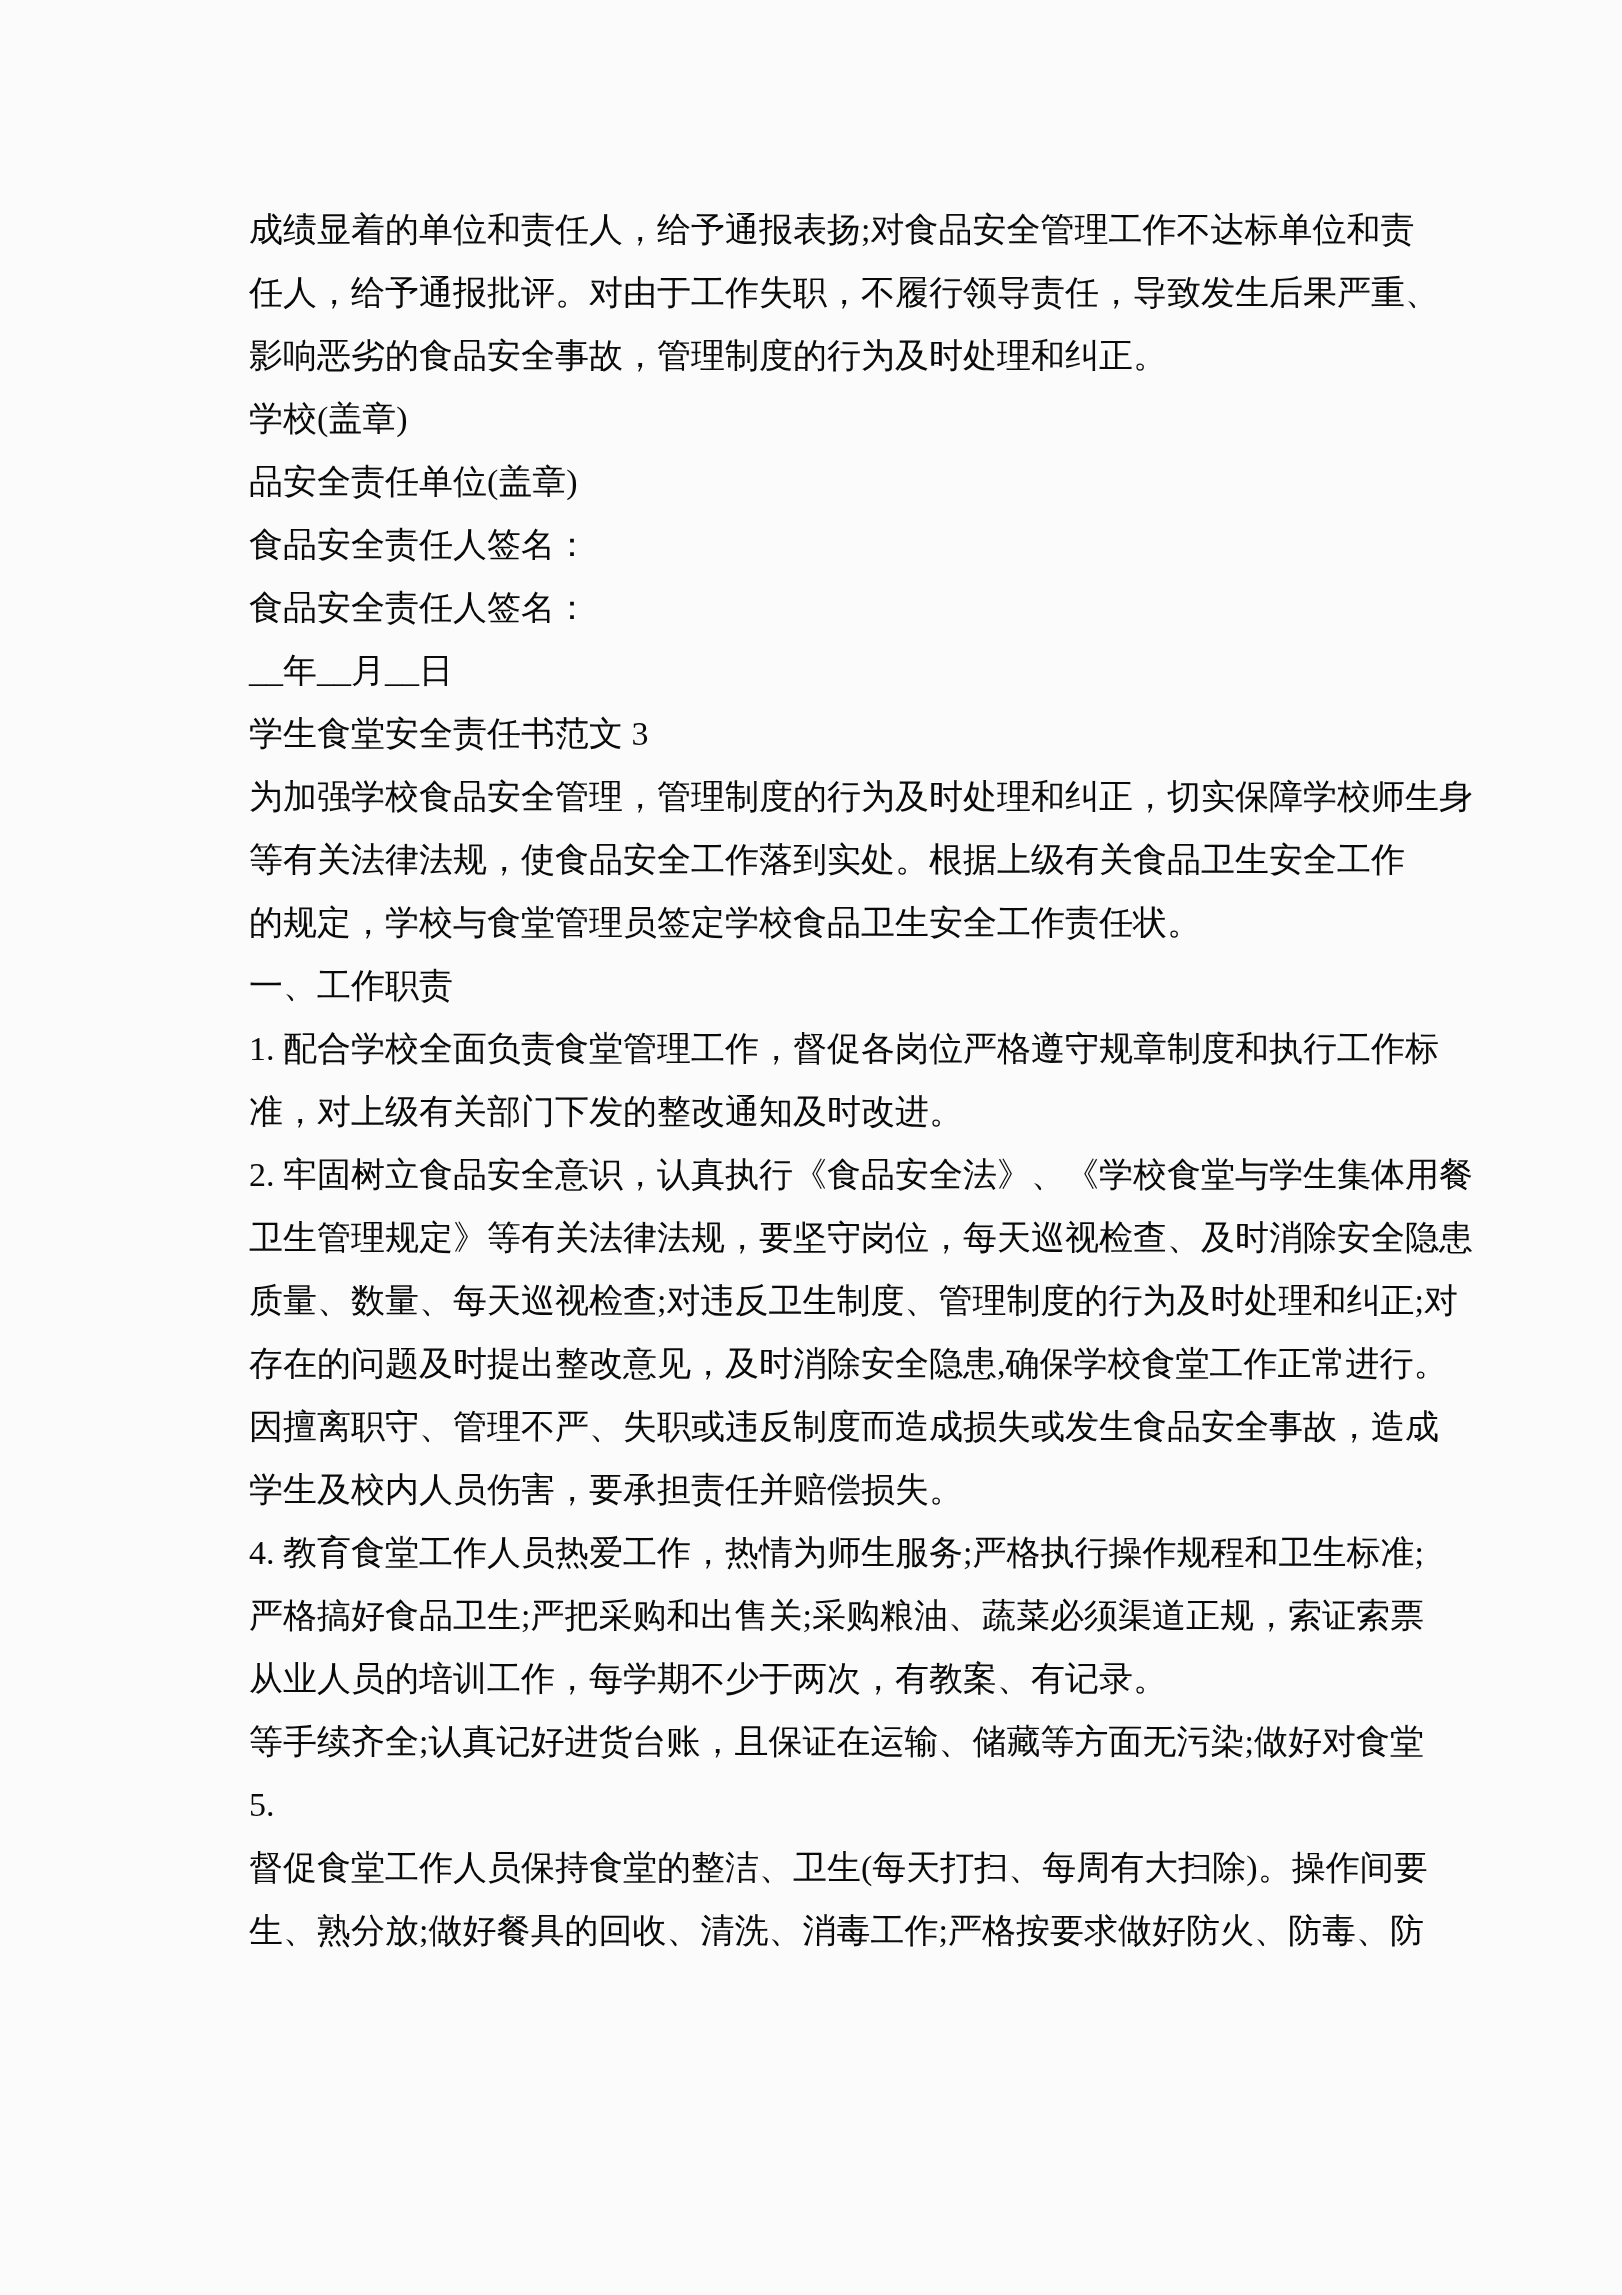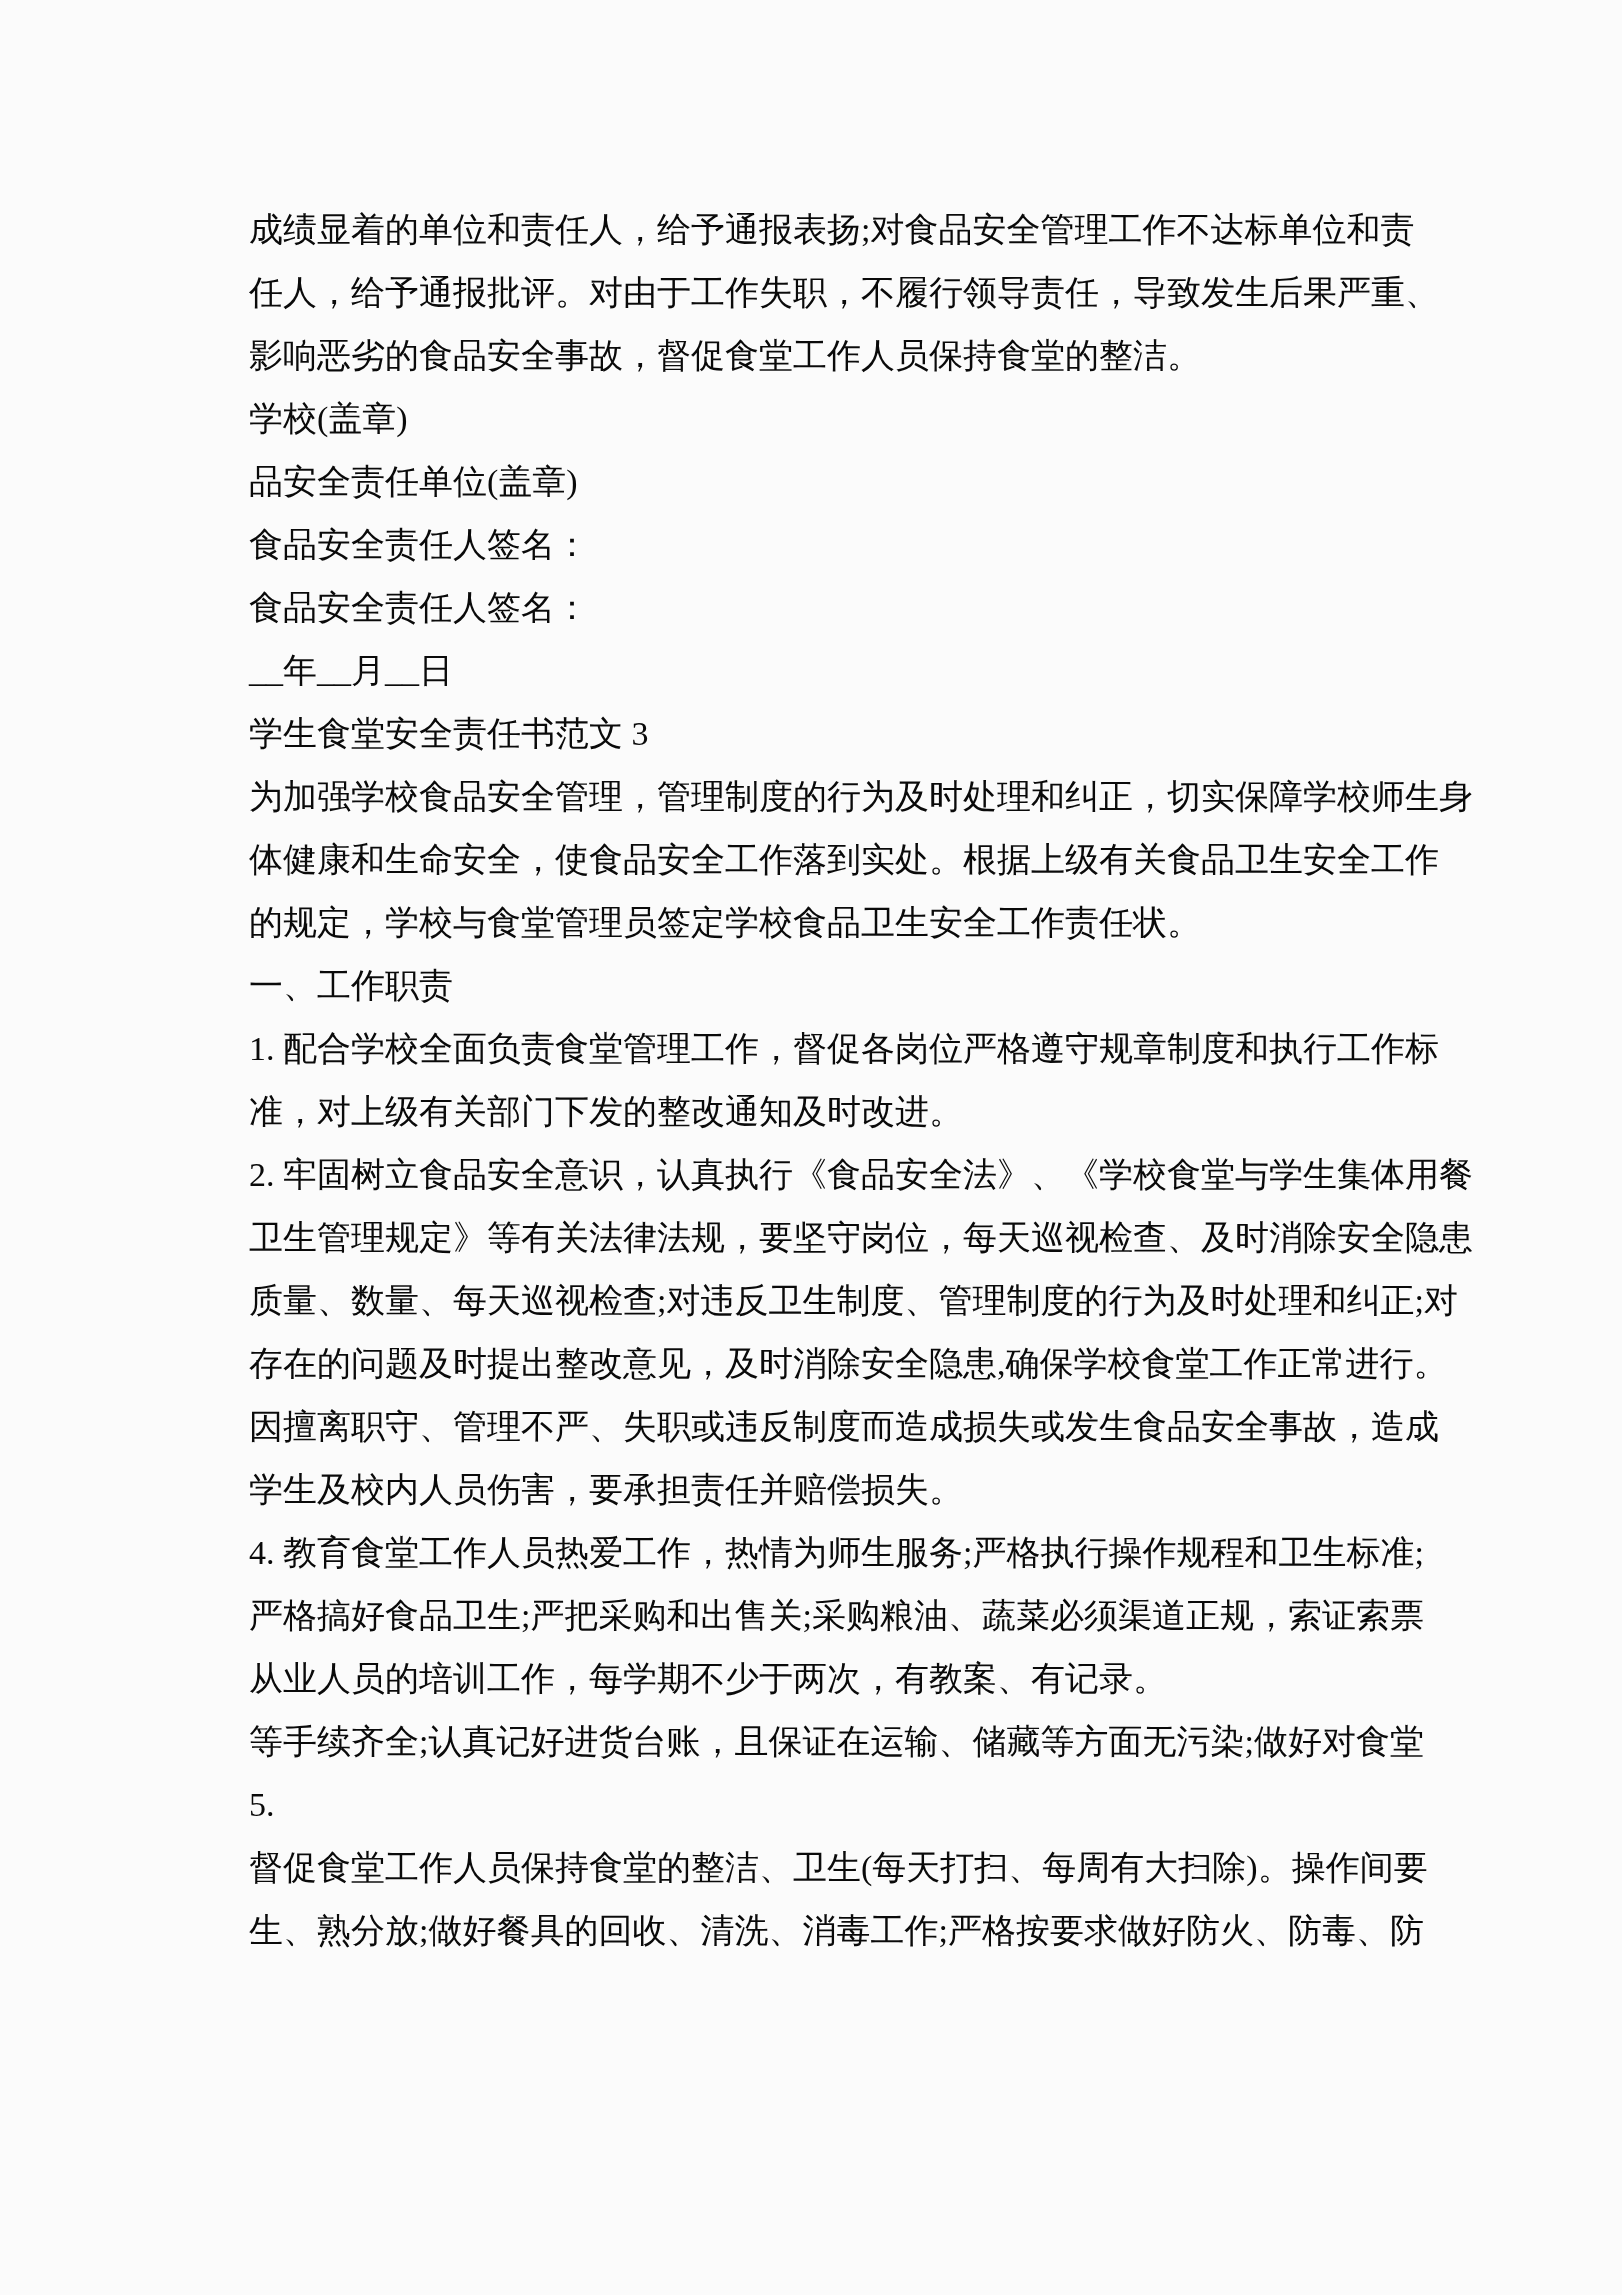--- a/index.html
+++ b/index.html
@@ -27,29 +27,29 @@
     white-space: nowrap;
     letter-spacing: 0;
   }
 </style>
 </head>
 <body>
 
 <div class="page">
   <p class="doc-line">成绩显着的单位和责任人，给予通报表扬;对食品安全管理工作不达标单位和责</p>
   <p class="doc-line">任人，给予通报批评。对由于工作失职，不履行领导责任，导致发生后果严重、</p>
-  <p class="doc-line">影响恶劣的食品安全事故，督促食堂工作人员保持食堂的整洁。</p>
+  <p class="doc-line">影响恶劣的食品安全事故，管理制度的行为及时处理和纠正。</p>
   <p class="doc-line">学校(盖章)</p>
   <p class="doc-line">品安全责任单位(盖章)</p>
   <p class="doc-line">食品安全责任人签名：</p>
   <p class="doc-line">食品安全责任人签名：</p>
   <p class="doc-line">__年__月__日</p>
   <p class="doc-line">学生食堂安全责任书范文 3</p>
   <p class="doc-line">为加强学校食品安全管理，管理制度的行为及时处理和纠正，切实保障学校师生身</p>
-  <p class="doc-line">体健康和生命安全，使食品安全工作落到实处。根据上级有关食品卫生安全工作</p>
+  <p class="doc-line">等有关法律法规，使食品安全工作落到实处。根据上级有关食品卫生安全工作</p>
   <p class="doc-line">的规定，学校与食堂管理员签定学校食品卫生安全工作责任状。</p>
   <p class="doc-line">一、工作职责</p>
   <p class="doc-line">1. 配合学校全面负责食堂管理工作，督促各岗位严格遵守规章制度和执行工作标</p>
   <p class="doc-line">准，对上级有关部门下发的整改通知及时改进。</p>
   <p class="doc-line">2. 牢固树立食品安全意识，认真执行《食品安全法》、《学校食堂与学生集体用餐</p>
   <p class="doc-line">卫生管理规定》等有关法律法规，要坚守岗位，每天巡视检查、及时消除安全隐患</p>
   <p class="doc-line">质量、数量、每天巡视检查;对违反卫生制度、管理制度的行为及时处理和纠正;对</p>
   <p class="doc-line">存在的问题及时提出整改意见，及时消除安全隐患,确保学校食堂工作正常进行。</p>
   <p class="doc-line">因擅离职守、管理不严、失职或违反制度而造成损失或发生食品安全事故，造成</p>
   <p class="doc-line">学生及校内人员伤害，要承担责任并赔偿损失。</p>

